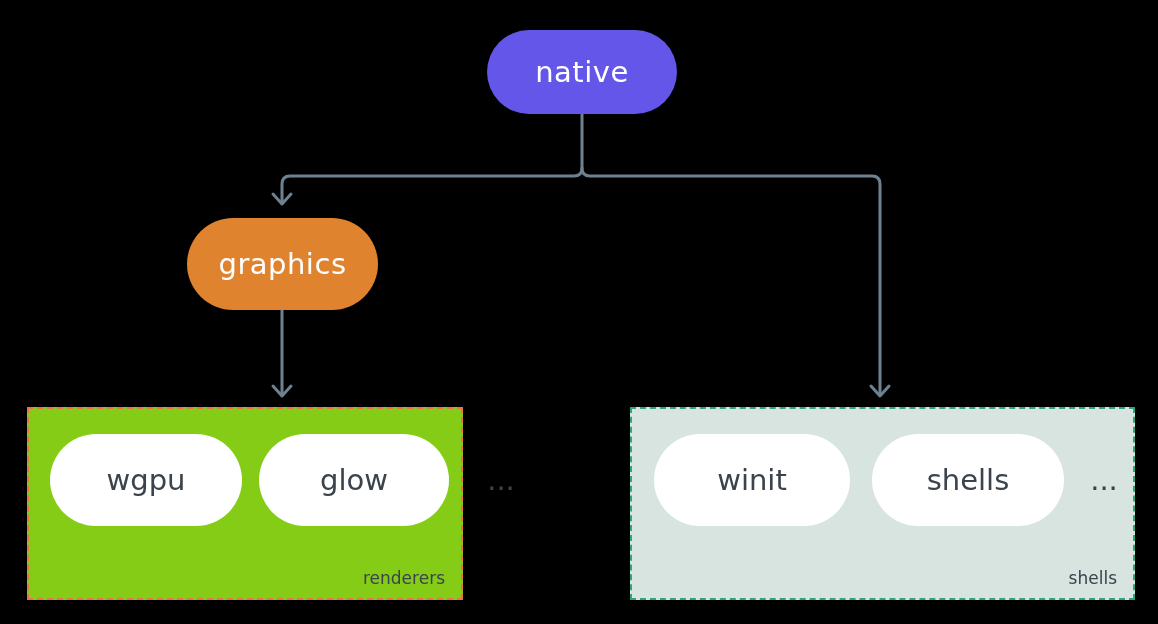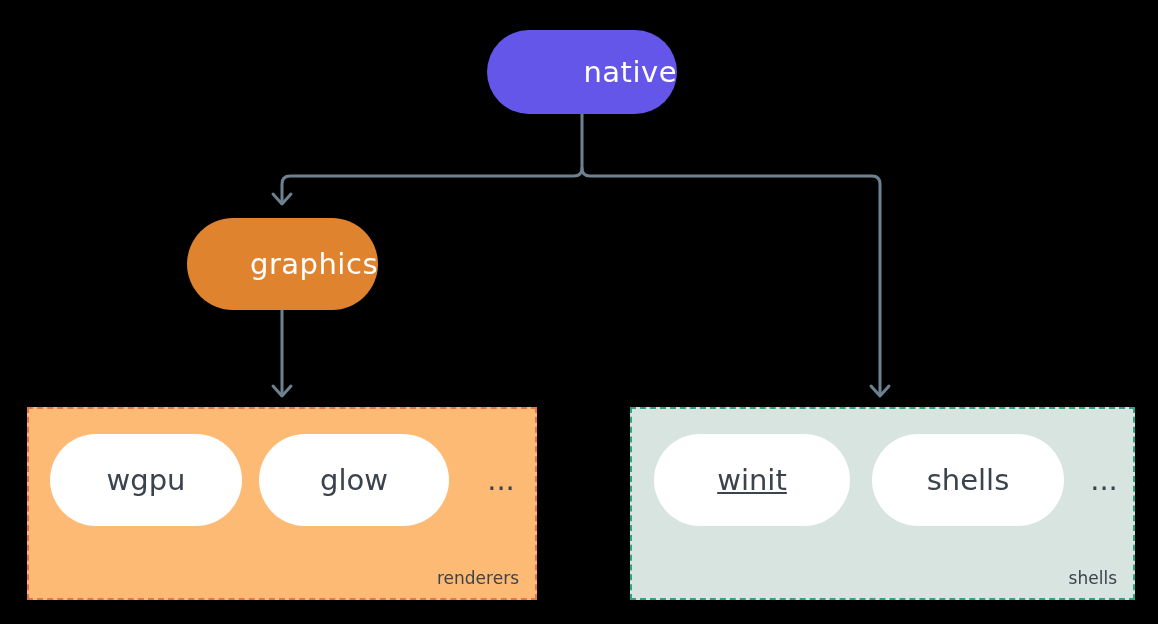--- a/index.html
+++ b/index.html
@@ -25,21 +25,21 @@
   .connectors path {
     fill: none;
     stroke-width: 3;
     stroke-linecap: round;
     stroke-linejoin: round;
   }
   .pill {
     position: absolute;
     display: flex;
     align-items: center;
-    justify-content: flex-end;
+    justify-content: center;
     border-radius: 46px;
     font-size: 29px;
     letter-spacing: 0.5px;
   }
   .pill-native {
     left: 487px; top: 30px;
     width: 190px; height: 84px;
     background: #6456e8;
     color: #ffffff;
     border-radius: 42px;
@@ -53,22 +53,22 @@
   .group-box {
     position: absolute;
     top: 407px;
     height: 193px;
     box-sizing: border-box;
     border-width: 2px;
     border-style: dashed;
   }
   .group-renderers {
     left: 27px;
-    width: 510px;
-    background: #fdba74;
+    width: 436px;
+    background: #84cc16;
     border-color: #e8744e;
     padding-left: 32px;
   }
   .group-shells {
     left: 630px;
     width: 505px;
     background: #d8e4df;
     border-color: #2fa383;
   }
   .item-pill {
@@ -78,21 +78,21 @@
     background: #ffffff;
     border-radius: 46px;
     display: flex;
     align-items: center;
     justify-content: center;
     font-size: 29px;
     color: #3b434d;
   }
   .group-renderers .item-0 { left: 21px;  width: 192px; }
   .group-renderers .item-1 { left: 230px; width: 190px; }
-  .group-shells    .item-0 { left: 22px;  width: 196px; text-decoration: underline; }
+  .group-shells    .item-0 { left: 22px;  width: 196px; }
   .group-shells    .item-1 { left: 240px; width: 192px; }
   .ellipsis {
     position: absolute;
     top: 25px;
     height: 92px;
     display: flex;
     align-items: center;
     justify-content: center;
     font-size: 29px;
     color: #3b434d;

